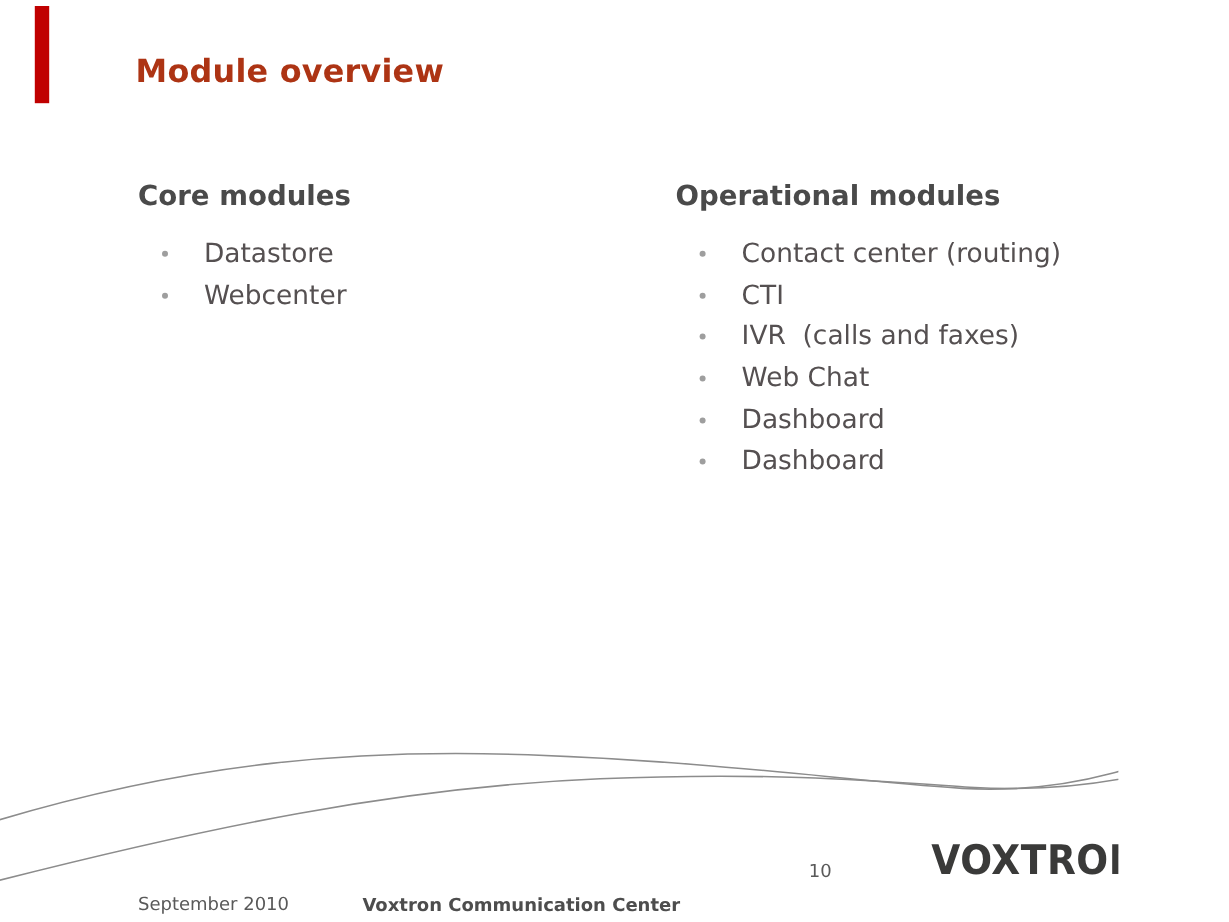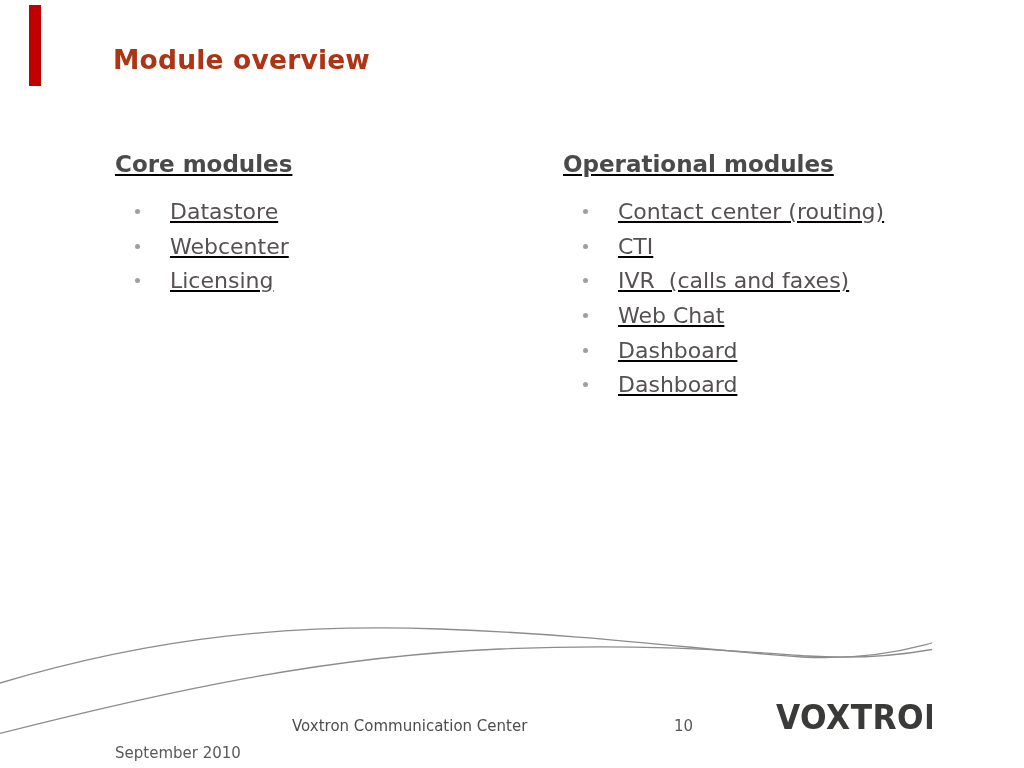--- a/index.html
+++ b/index.html
@@ -9,39 +9,39 @@
   }
   .layer { position:absolute; }
   
   .accent-bar { left:29px; top:5px; width:12px; height:81px; background:#C00000; }
   
   .slide-title {
     left:113px; top:44px; margin:0;
     font-size:26.5px; font-weight:700; color:#AD3414; letter-spacing:0.2px;
   }
   
-  .col { top:150px;text-decoration:underline; }
+  .col { top:150px; }
   .col-left  { left:115px; width:360px; }
   .col-right { left:563px; width:420px; }
   .col h2 { margin:0 0 7px 0; font-size:23px; line-height:28px; font-weight:700; color:#4A4A4A; }
   .col ul { list-style:none; margin:16px; padding:0; }
   .col li {
     height:34.7px; display:flex; align-items:center;
     font-size:22px; color:#555051; white-space:pre;
   }
   .dot {
     width:5px; height:5px; border-radius:50%; background:#9E9E9E;
     margin-left:4px; margin-right:30px; flex:0 0 auto;
   }
   
   .swoosh { left:0; top:0; width:1024px; height:768px; pointer-events:none; }
   
   .footer-text { top:718px; font-size:15px; color:#595959; line-height:17px; }
   .footer-date  { left:115px;margin-top:27px; }
-  .footer-title { left:292px; font-weight:400; color:#4D4D4D; }
+  .footer-title { left:302px; font-weight:700; color:#4D4D4D;margin-top:28px; }
   .footer-page  { left:674px; }
   
   .logo-text {
     left:776px; top:701px; font-size:34px; font-weight:700; color:#3A3A39;
     letter-spacing:0.5px; transform:scaleX(0.92); transform-origin:left top; line-height:32px;
   }
   .ball { left:934px; top:691px; width:50px; height:50px; }
 </style>
 </head>
 <body>
@@ -55,21 +55,20 @@
   <svg class="layer swoosh" viewBox="0 0 1024 768" xmlns="http://www.w3.org/2000/svg">
     <path d="M -10 686 C 160 634, 300 624, 440 629 C 600 635, 700 650, 802 657 C 892 662, 965 638, 1034 600" fill="none" stroke="#8C8C8C" stroke-width="1.3"></path>
     <path d="M -10 736 C 170 690, 330 656, 500 649 C 645 643, 735 651, 808 656 C 900 662, 975 644, 1034 620" fill="none" stroke="#8C8C8C" stroke-width="1.3"></path>
   </svg>
 
   <div class="layer col col-left">
     <h2>Core modules</h2>
     <ul>
       <li><span class="dot"></span><span>Datastore</span></li>
       <li><span class="dot"></span><span>Webcenter</span></li>
-      <li><span class="dot"></span><span>Licensing</span></li>
     </ul>
   </div>
 
   <div class="layer col col-right">
     <h2>Operational modules</h2>
     <ul>
       <li><span class="dot"></span><span>Contact center (routing)</span></li>
       <li><span class="dot"></span><span>CTI</span></li>
       <li><span class="dot"></span><span>IVR  (calls and faxes)</span></li>
       <li><span class="dot"></span><span>Web Chat</span></li>

